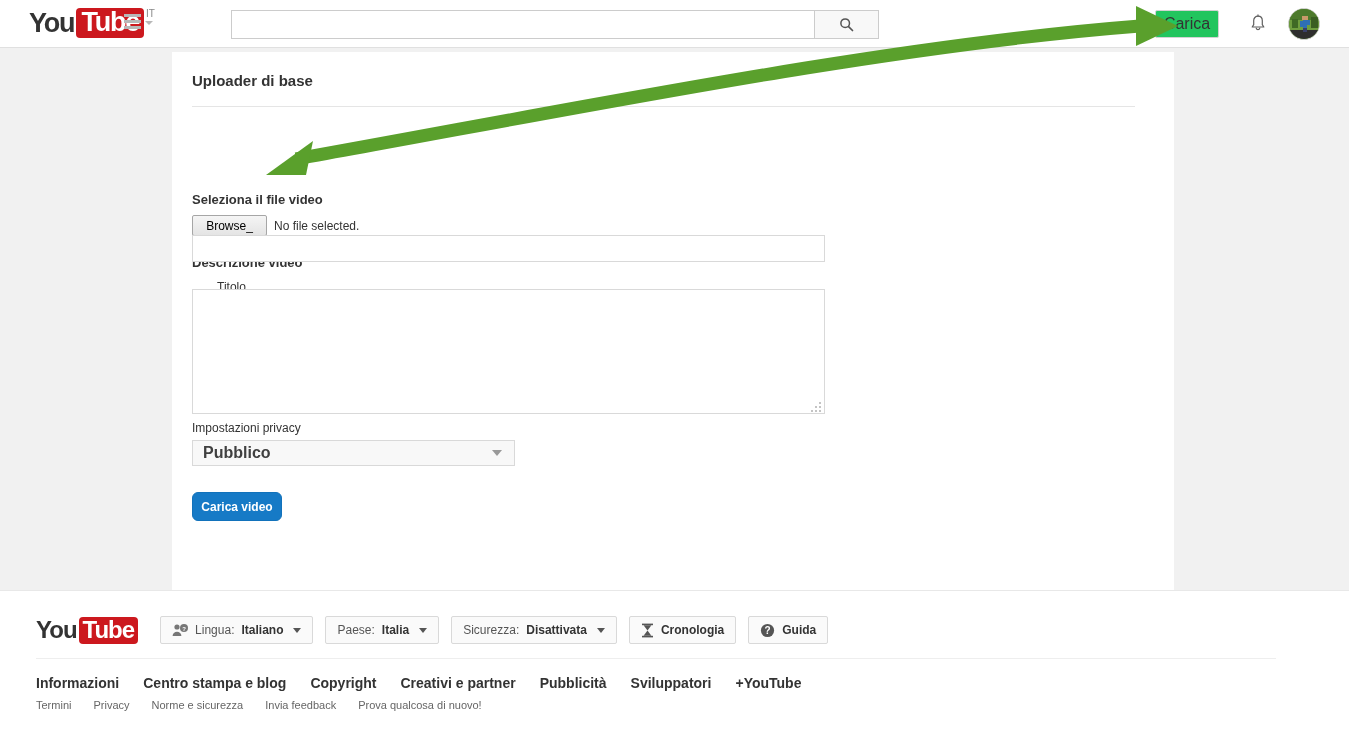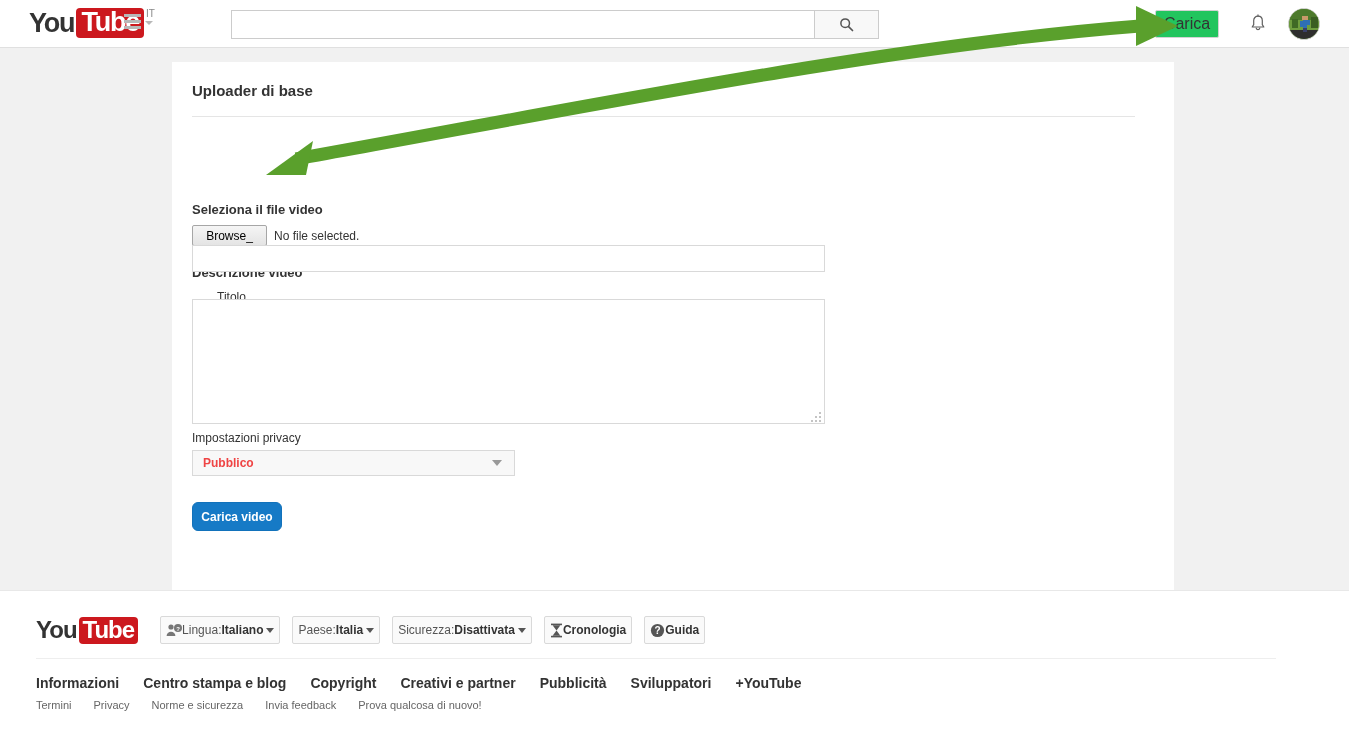--- a/index.html
+++ b/index.html
@@ -98,21 +98,21 @@
   }
   #avatar svg { display: block; }
 
   
   #page-bg {
     position: absolute; left: 0; top: 48px;
     width: 1349px; height: 542px;
     background: #f1f1f1;
   }
   #content-card {
-    position: absolute; left: 172px; top: 62px;
+    position: absolute; left: 172px; top: 52px;
     width: 1002px; height: 556px;
     background: #ffffff;
   }
   #card-title {
     position: absolute; left: 20px; top: 20px;
     font-size: 15px; font-weight: bold; color: #333;
   }
   #card-divider {
     position: absolute; left: 20px; top: 54px;
     width: 943px; height: 1px; background: #e5e5e5;
@@ -159,21 +159,21 @@
     width: 12px; height: 12px; pointer-events: none;
   }
   #privacy-select {
     position: absolute; left: 20px; top: 388px;
     width: 323px; height: 26px;
     border: 1px solid #d9d9d9;
     background: #f8f8f8;
     display: flex; align-items: center;
     cursor: pointer;
   }
-  #privacy-value { margin-left: 10px; font-size: 12px; font-weight: bold; color: #ef4444; }
+  #privacy-value { margin-left: 10px; font-size: 16px; font-weight: bold; color: #404040; }
   #privacy-caret {
     margin-left: auto; margin-right: 12px;
     width: 0; height: 0;
     border-left: 5px solid transparent; border-right: 5px solid transparent;
     border-top: 6px solid #999;
   }
   #submit-button {
     position: absolute; left: 20px; top: 440px;
     width: 90px; height: 29px;
     background: #167ac6; border: 1px solid #1272bb;
@@ -194,22 +194,22 @@
   #footer-top {
     position: absolute; left: 36px; top: 25px;
     display: flex; align-items: center; gap: 12px;
   }
   .footer-logo { display: flex; align-items: center; margin-right: 10px; }
   .footer-logo .yt-you { font-size: 24px; letter-spacing: -1px; line-height: 24px; }
   .footer-logo .yt-tube { font-size: 24px; letter-spacing: -1px; line-height: 26px; }
   .footer-logo .yt-tube-box { padding: 0 4px 1px 4px; }
   .pill {
     height: 28px; border: 1px solid #d9d9d9; background: #fafafa;
-    border-radius: 2px; padding: 0 5px;
-    display: flex; align-items: center; 
+    border-radius: 2px; padding: 0 11px;
+    display: flex; align-items: center; gap: 7px;
     font-size: 12px; color: #333; cursor: pointer;
     font-family: "Liberation Sans", sans-serif;
   }
   .pill .lbl-light { color: #555; }
   .pill .lbl-bold { font-weight: bold; color: #333; }
   .pill .dcaret {
     width: 0; height: 0; margin-left: 3px;
     border-left: 4px solid transparent; border-right: 4px solid transparent;
     border-top: 5px solid #555;
   }

